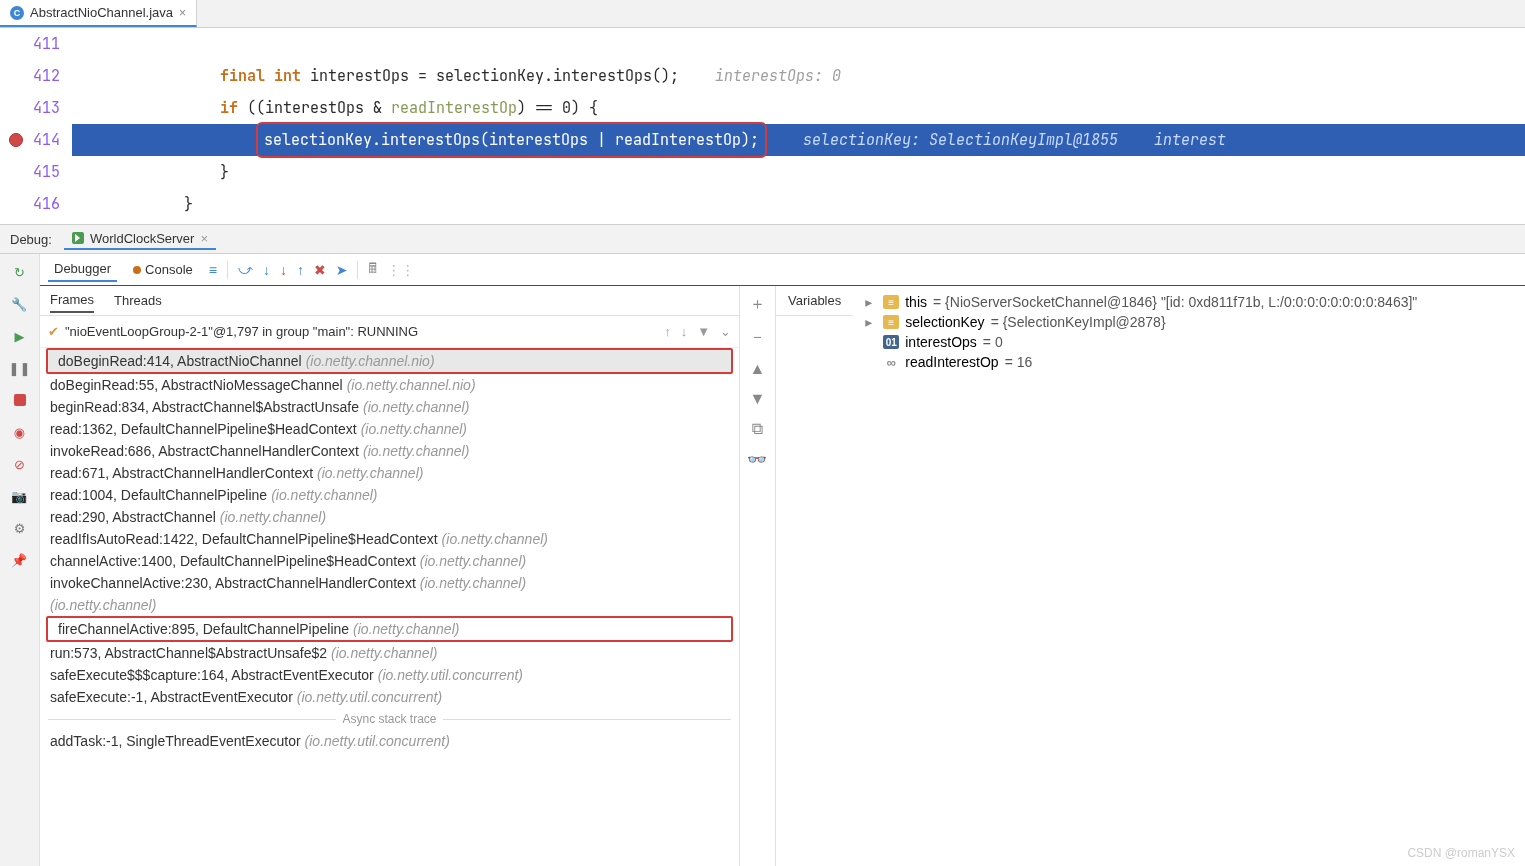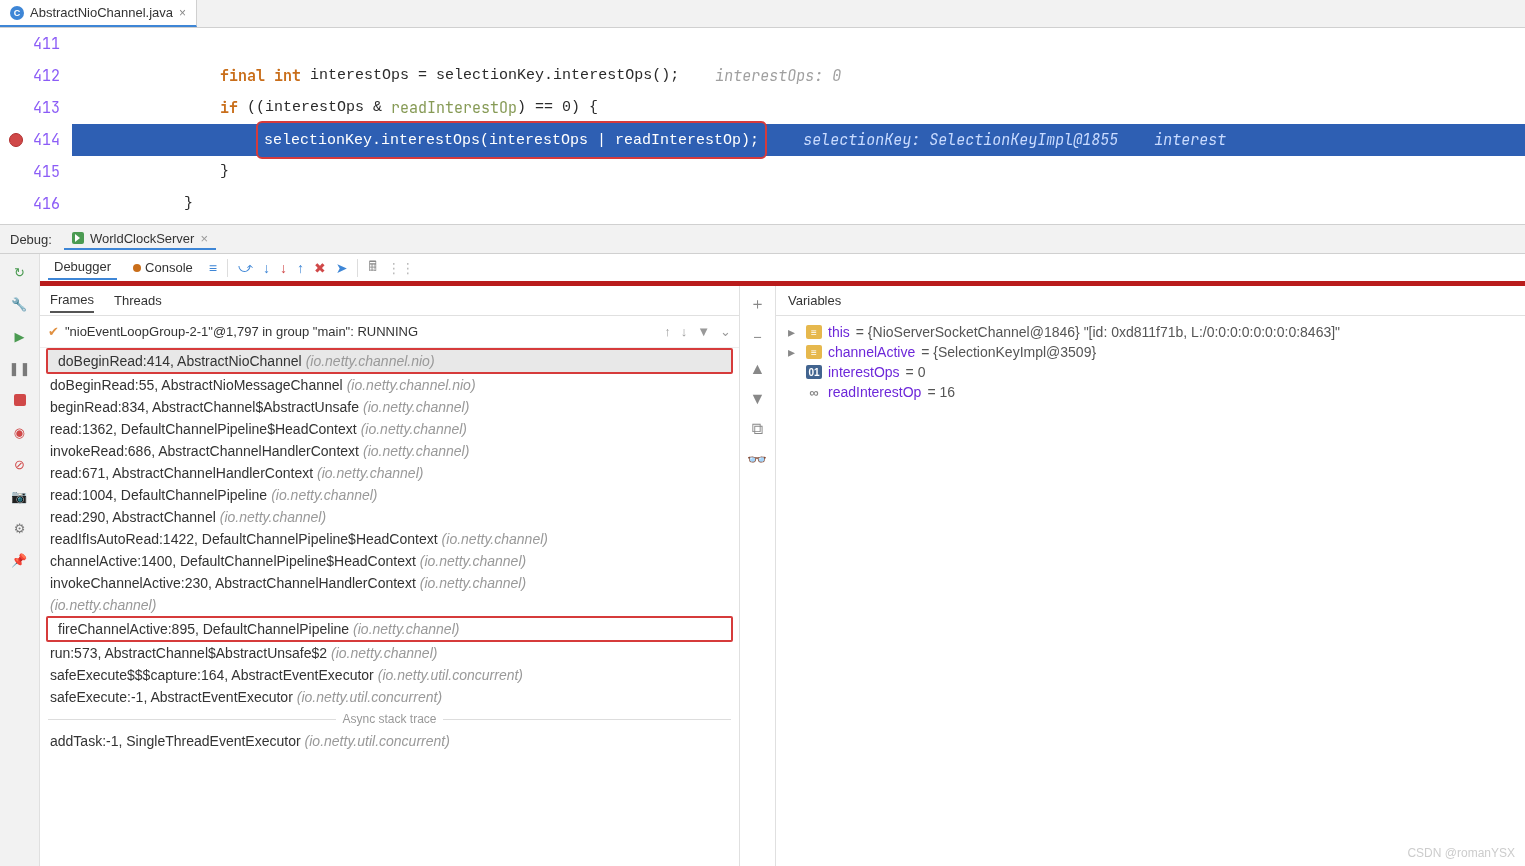--- a/index.html
+++ b/index.html
@@ -13,21 +13,21 @@
 
 .editor { display: flex; font-family: "JetBrains Mono", Consolas, monospace; font-size: 15px; line-height: 32px; height: 196px; overflow: hidden; }
 .gutter { width: 72px; text-align: right; color: #8b5cf6; padding-right: 12px; user-select: none; background: #fff; position: relative; }
 .gutter-row { height: 32px; display:flex; align-items:center; justify-content:flex-end; }
 .gutter-mark { width: 40px; display:flex; justify-content:center; }
 .bp { width: 14px; height: 14px; border-radius: 50%; background: #d04848; border: 1px solid #b03030; display:inline-block; }
 .code-area { flex: 1; position: relative; }
 .code-row { height: 32px; white-space: pre; padding-left: 4px; display:flex; align-items:center; }
 .kw { color: #c96e1a; font-weight:600; }
 .id { color: #869a55; }
-.plain { color: #2b2b2b; font-family: Liberation Mono, monospace; }
+.plain { color: #2b2b2b; }
 .hint { color: #a0a0a0; font-style: italic; }
 .code-row.hl { background: #2e5fb3; color: #fff; }
 .code-row.hl .plain, .code-row.hl .id { color:#fff; }
 .red-box { border: 2px solid #d63b3b; border-radius: 6px; padding: 0 6px; display:inline-block; background:#2e5fb3; }
 .hl .hint { color:#c9dbff; }
 
 
 .debug-header { height: 30px; background: #f2f2f2; border-top: 1px solid #d0d0d0; border-bottom: 1px solid #d0d0d0; display:flex; align-items:center; padding:0 10px; gap:12px; font-size:13px; }
 .debug-config { display:flex; align-items:center; gap:6px; padding:2px 8px; border-bottom:2px solid #3e86d6; }
 .run-ico { width:12px; height:12px; border-radius:2px; background:#4b9b52; position:relative; }
@@ -35,21 +35,21 @@
 
 .debug-body { display:flex; height: calc(866px - 28px - 196px - 30px); }
 .leftbar { width:40px; background:#f2f2f2; border-right:1px solid #e0e0e0; display:flex; flex-direction:column; align-items:center; gap:12px; padding-top:8px; }
 .lb-btn { width:20px; height:20px; display:flex; align-items:center; justify-content:center; cursor:pointer; }
 .resume { color:#4b9b52; }
 .pause { color:#7a7a7a; }
 .stop { width:12px; height:12px; background:#d04848; border-radius:2px; }
 .gear { color:#7a7a7a; }
 
 .debug-main { flex:1; display:flex; flex-direction:column; }
-.debug-toolbar { height:32px; border-bottom:5px solid #b91c1c; display:flex; align-items:center; padding:0 8px; gap:10px; background:#fff; }
+.debug-toolbar { height:32px; border-bottom:1px solid #b91c1c; display:flex; align-items:center; padding:0 8px; gap:10px; background:#fff; }
 .dtab { padding:4px 6px; font-size:13px; cursor:pointer; }
 .dtab.active { border-bottom:2px solid #3e86d6; color:#333; }
 .dtab .dot { width:8px; height:8px; background:#c96e1a; border-radius:50%; display:inline-block; margin-right:4px; }
 .tb-icon { color:#3e86d6; font-size:14px; cursor:pointer; }
 .tb-sep { width:1px; height:18px; background:#ddd; }
 
 .panels { display:flex; flex:1; min-height:0; }
 .frames-panel { width:700px; border-right:1px solid #e0e0e0; display:flex; flex-direction:column; }
 .panel-tabs { height:30px; border-bottom:1px solid #e0e0e0; display:flex; align-items:center; padding:0 10px; gap:20px; font-size:13px; }
 .panel-tabs .ptab { cursor:pointer; padding:4px 0; }
@@ -61,26 +61,26 @@
 .frame-row { padding:3px 10px; cursor:pointer; display:flex; align-items:baseline; gap:4px; }
 .frame-row.selected { background:#e8e8e8; }
 .frame-row .pkg { color:#999; font-style:italic; }
 .frame-box { border:2px solid #d63b3b; border-radius:2px; margin:0 6px; }
 .async-div { color:#999; font-size:12px; padding:4px 8px; display:flex; align-items:center; gap:6px; }
 .async-div:before, .async-div:after { content:""; flex:1; height:1px; background:#ddd; }
 
 .mid-strip { width:36px; border-right:1px solid #e0e0e0; background:#fff; display:flex; flex-direction:column; align-items:center; gap:12px; padding-top:8px; }
 .mid-strip .m-btn { color:#888; font-size:16px; cursor:pointer; }
 
-.vars-panel { flex:1; display:flex; flex-direction:column; }
+.vars-panel { flex:1; display:flex; flex-direction:row; }
 .vars-head { height:30px; border-bottom:1px solid #e0e0e0; padding:0 12px; display:flex; align-items:center; font-size:13px; }
 .vars-list { flex:1; overflow:auto; padding:6px 8px; font-size:14px; }
 .var-row { padding:2px 4px; display:flex; align-items:center; gap:6px; }
 .var-row .arrow { color:#888; width:12px; display:inline-block; }
-.var-name { color:#6d28d9; }
+.var-name { color:#000000; }
 .var-val { color:#555; }
 .v-ico { width:16px; height:14px; font-size:10px; font-weight:bold; border-radius:2px; display:inline-flex; align-items:center; justify-content:center; color:#fff; }
 .vi-obj { background:#e6b84d; }
 .vi-int { background:#42648f; }
 .vi-link { color:#888; background:none; font-size:13px; }
 
 .watermark { position:fixed; right:10px; bottom:6px; color:#ccc; font-size:12px; }
 </style>
 </head>
 <body>
@@ -278,22 +278,22 @@
         <div class="vars-list" id="vars-list">
             <div class="var-row">
               <span class="arrow">▸</span>
               <span class="v-ico vi-obj">≡</span>
               <span class="var-name">this</span>
               <span class="var-val"> = {NioServerSocketChannel@1846} "[id: 0xd811f71b, L:/0:0:0:0:0:0:0:0:8463]"</span>
             </div>
             <div class="var-row">
               <span class="arrow">▸</span>
               <span class="v-ico vi-obj">≡</span>
-              <span class="var-name">channelActive</span>
-              <span class="var-val"> = {SelectionKeyImpl@3509}</span>
+              <span class="var-name">selectionKey</span>
+              <span class="var-val"> = {SelectionKeyImpl@2878}</span>
             </div>
             <div class="var-row">
               <span class="arrow"></span>
               <span class="v-ico vi-int">01</span>
               <span class="var-name">interestOps</span>
               <span class="var-val"> = 0</span>
             </div>
             <div class="var-row">
               <span class="arrow"></span>
               <span class="v-ico vi-link">∞</span>

